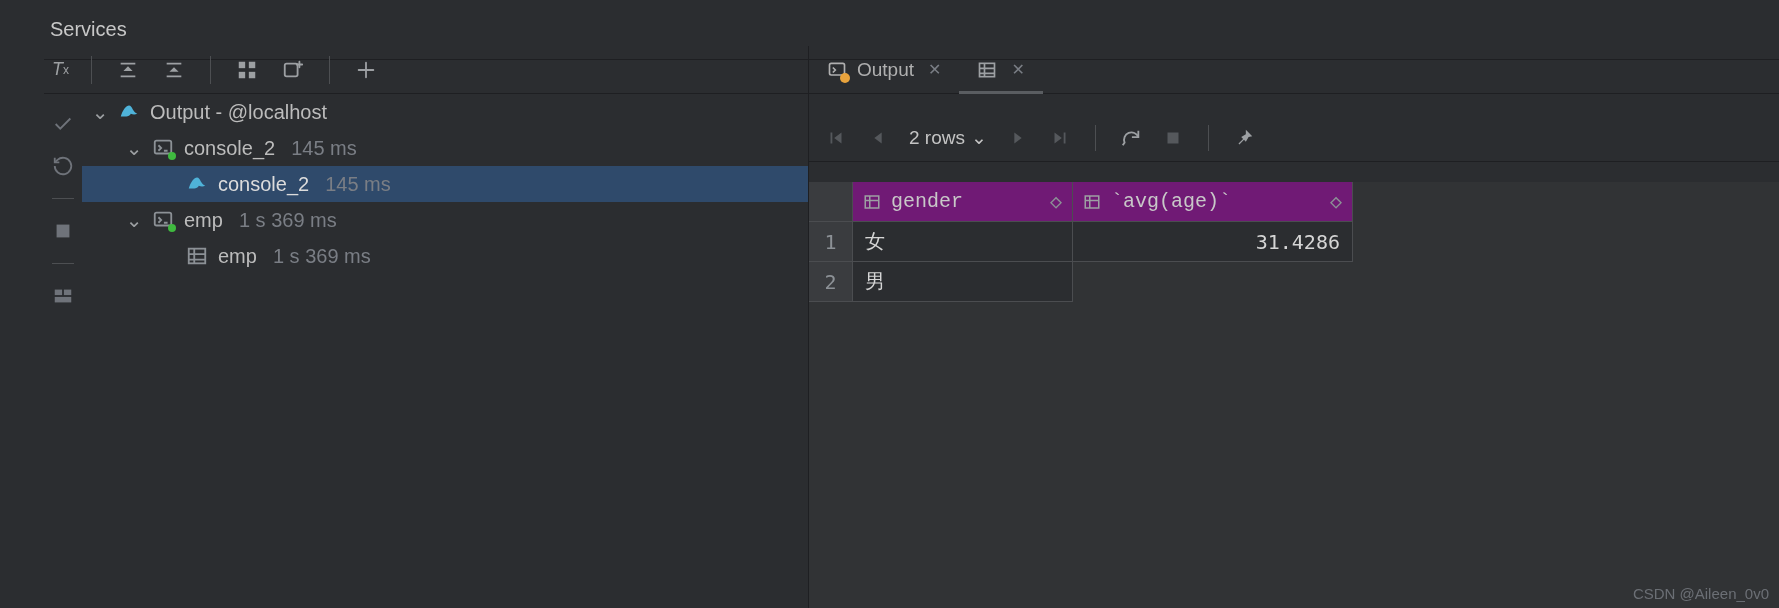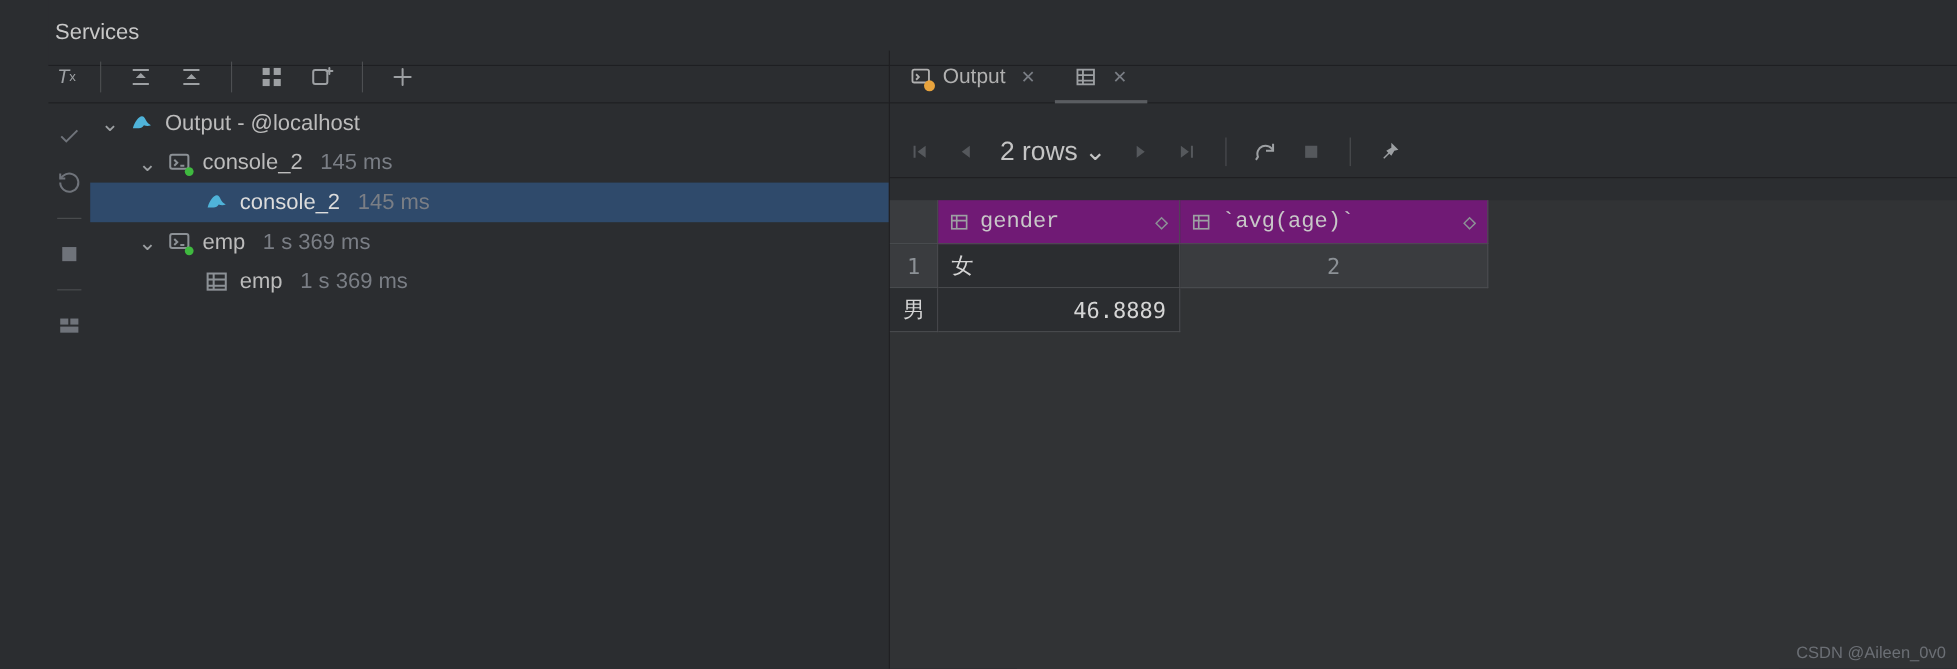--- a/index.html
+++ b/index.html
@@ -130,21 +130,21 @@
   .res-toolbar {
     height:48px;
     display:flex;
     align-items:center;
     gap:20px;
     padding:0 16px;
     border-bottom:1px solid #1e1f22;
     color:#9da0a3;
   }
   .res-toolbar .disabled { color:#55585c; }
-  .res-toolbar .rows-count { color:#c4c4c4; font-size:24px; display:flex; align-items:center; gap:6px;}
+  .res-toolbar .rows-count { color:#c4c4c4; font-size:19px; display:flex; align-items:center; gap:6px;}
   .res-toolbar .rsep{ width:1px;height:26px;background:#4d4f52; margin:0 4px;}
   .res-toolbar .ic { width:22px;height:22px; display:flex;align-items:center;justify-content:center;}
   
   .grid-area { flex:1; background:#313335; position:relative; }
   .grid {
     display:grid;
     grid-template-columns: 44px 220px 280px;
     font-family: "Consolas","Menlo",monospace;
     font-size:20px;
   }
@@ -403,21 +403,21 @@
               <rect x="3" y="4" width="18" height="16"></rect>
               <path d="M3 10h18M9 4v16"></path>
             </svg>
           </span>
         <span>`avg(age)`</span>
         <span class="sortic">◇</span>
       </div>
 
       <div class="gnum">1</div>
       <div class="gc">女</div>
+      <div class="gc num">31.4286</div>
 
       <div class="gnum">2</div>
       <div class="gc">男</div>
-      <div class="gc num">46.8889</div>
     </div>
   </div>
 </div>
 
 <div class="watermark">CSDN @Aileen_0v0</div>
 
 </body></html>

